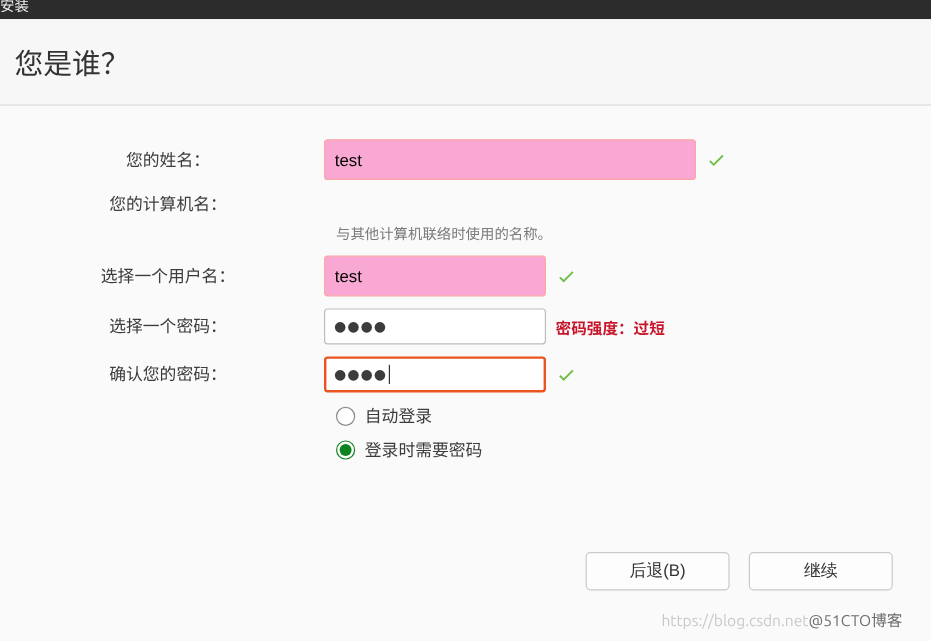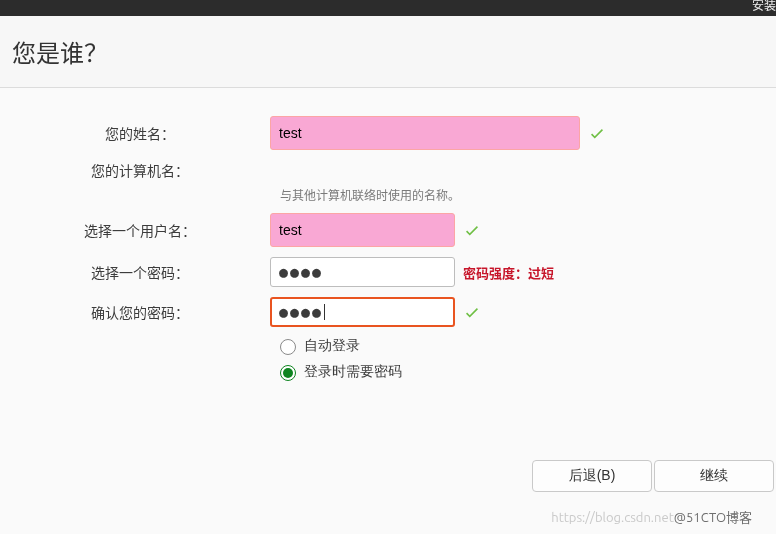--- a/index.html
+++ b/index.html
@@ -10,21 +10,21 @@
     background: #fafafa;
     width: 776px;
     height: 534px;
     overflow: hidden;
     position: relative;
   }
   .titlebar {
     background: #2c2c2c;
     color: #efefef;
     height: 16px;
-    text-align: right;
+    text-align: left;
     font-size: 12px;
     line-height: 12px;
     padding-top: 0;
   }
   .header {
     padding: 18px 24px 18px 12px;
     font-size: 24px;
     color: #333;
     border-bottom: 1px solid #dcdcdc;
     background: #f7f7f7;
@@ -72,25 +72,24 @@
     margin-bottom: 10px;
   }
   .pw-strength {
     color: #c7162b;
     font-size: 13px;
     font-weight: bold;
   }
   .check-icon svg { width: 18px; height: 18px; display:block; }
   .radio-row {
     display: flex;
-    align-items: flex-end;
+    align-items: center;
     margin-left: 260px;
     margin-bottom: 8px;
     gap: 8px;
-    font-family: Liberation Serif, serif;
   }
   .radio {
     width: 16px; height: 16px;
     border: 1px solid #8a8a8a;
     border-radius: 50%;
     display: inline-flex;
     align-items: center;
     justify-content: center;
     background: #fff;
   }
@@ -98,23 +97,23 @@
     border: 1px solid #0e8420;
   }
   .radio.selected .dot {
     width: 10px; height: 10px;
     background: #0e8420;
     border-radius: 50%;
   }
   .footer {
     position: absolute;
     bottom: 42px;
-    right: 2px;
-    display: flex;
-    gap: 2px;
+    right: 32px;
+    display: flex;
+    gap: 16px;
     margin-top: 44px;
   }
   .btn {
     min-width: 120px;
     height: 32px;
     border: 1px solid #c9c9c9;
     background: #fdfdfd;
     border-radius: 4px;
     font-size: 14px;
     color: #333;

